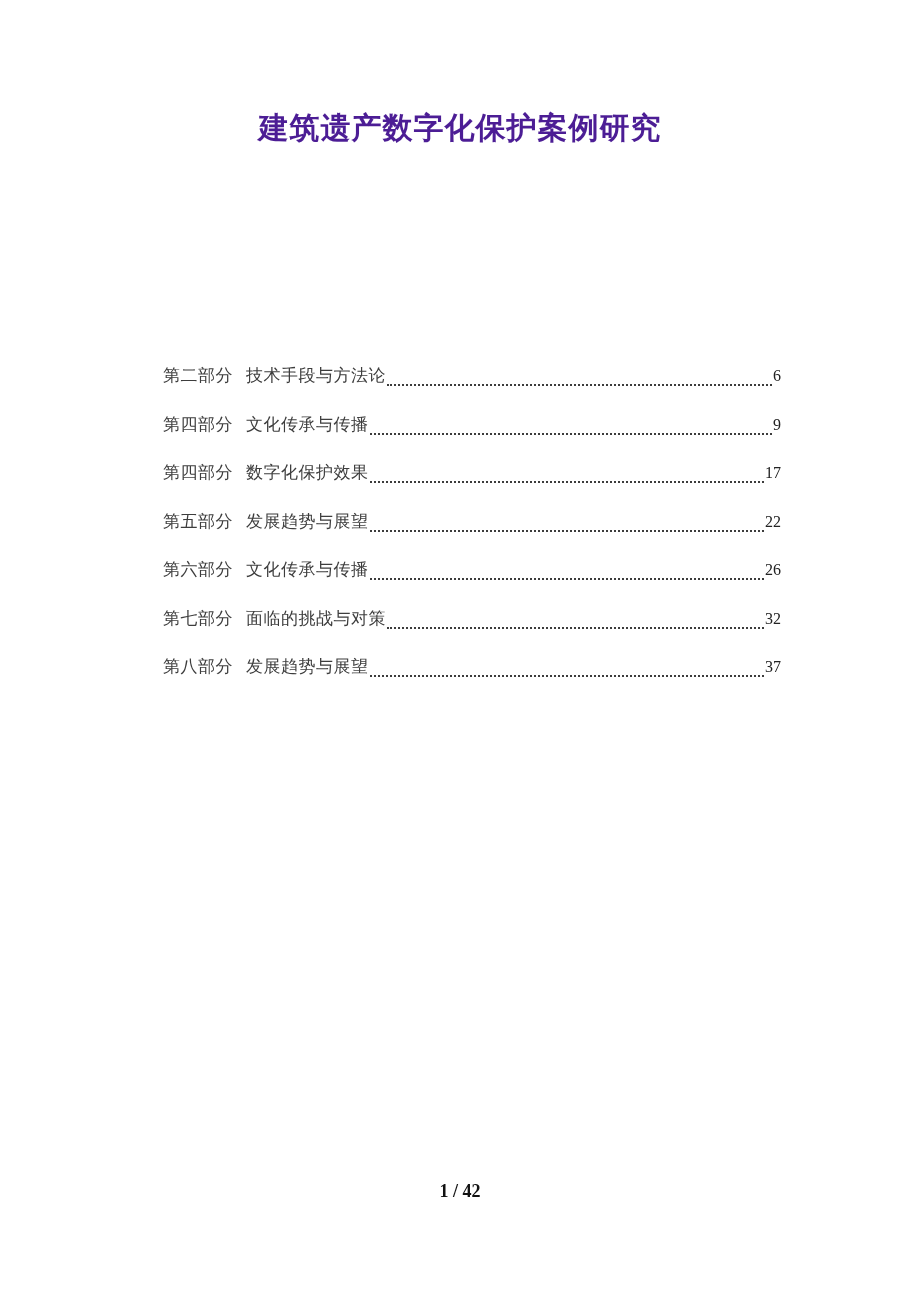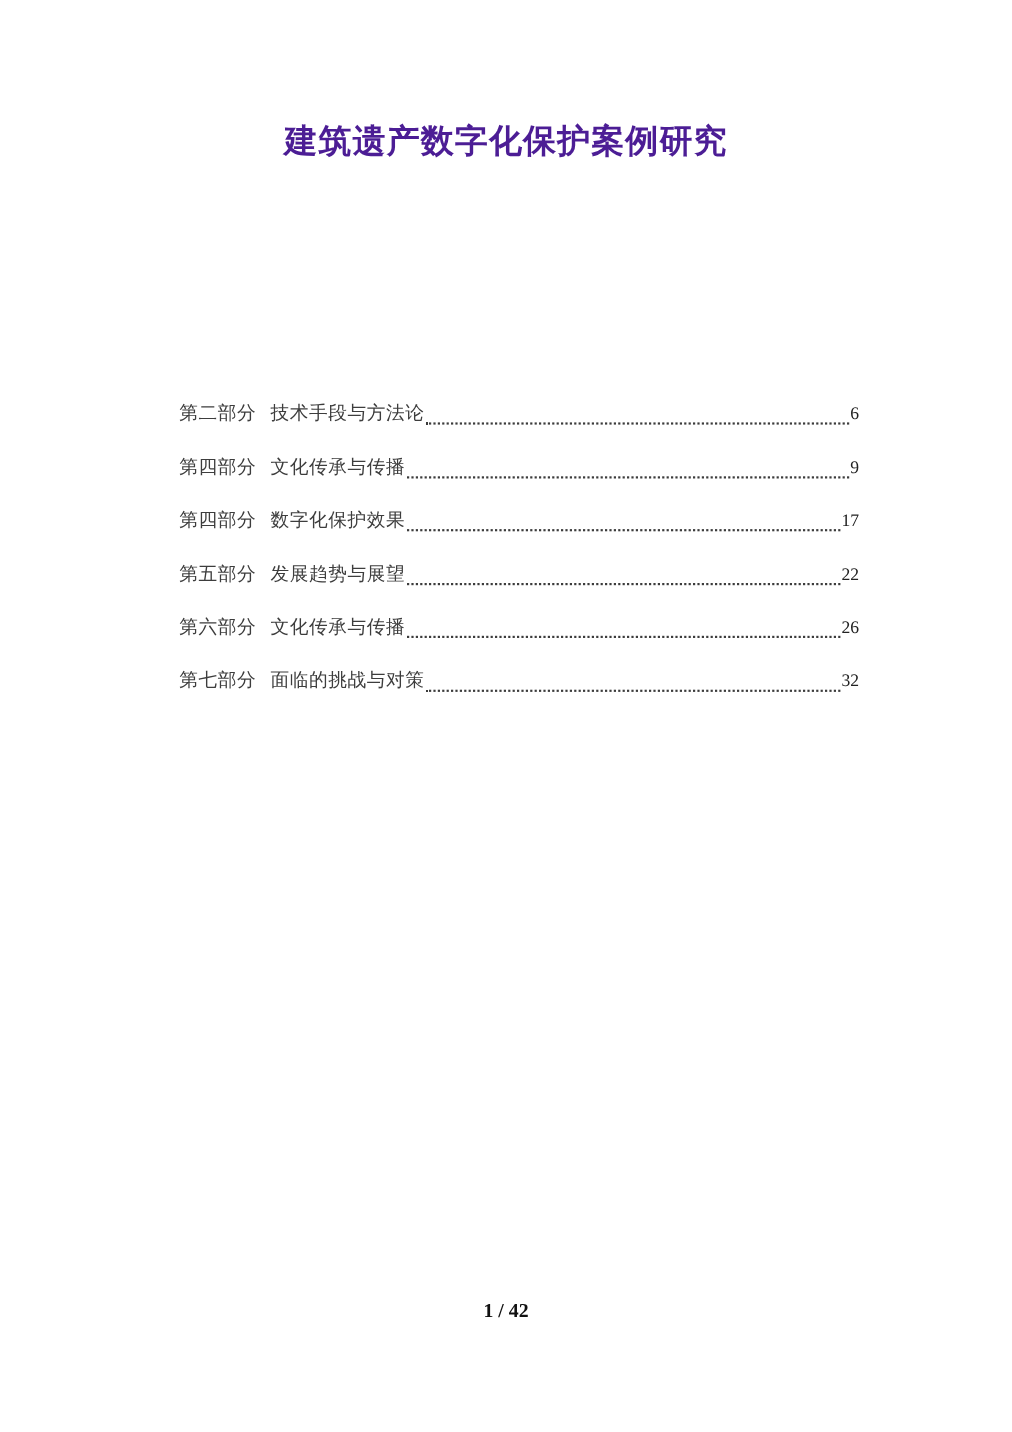--- a/index.html
+++ b/index.html
@@ -162,18 +162,24 @@
       <span class="toc-page">26</span>
     </div>
 
     <div class="toc-row">
       <span class="toc-part">第七部分</span>
       <span class="toc-title">面临的挑战与对策</span>
       <span class="toc-dots"></span>
       <span class="toc-page">32</span>
     </div>
 
+    <div class="toc-row">
+      <span class="toc-part">第八部分</span>
+      <span class="toc-title">发展趋势与展望</span>
+      <span class="toc-dots"></span>
+      <span class="toc-page">37</span>
+    </div>
 
   </div>
 
   <div class="footer">1 / 42</div>
 
 </div>
 
 </body></html>

